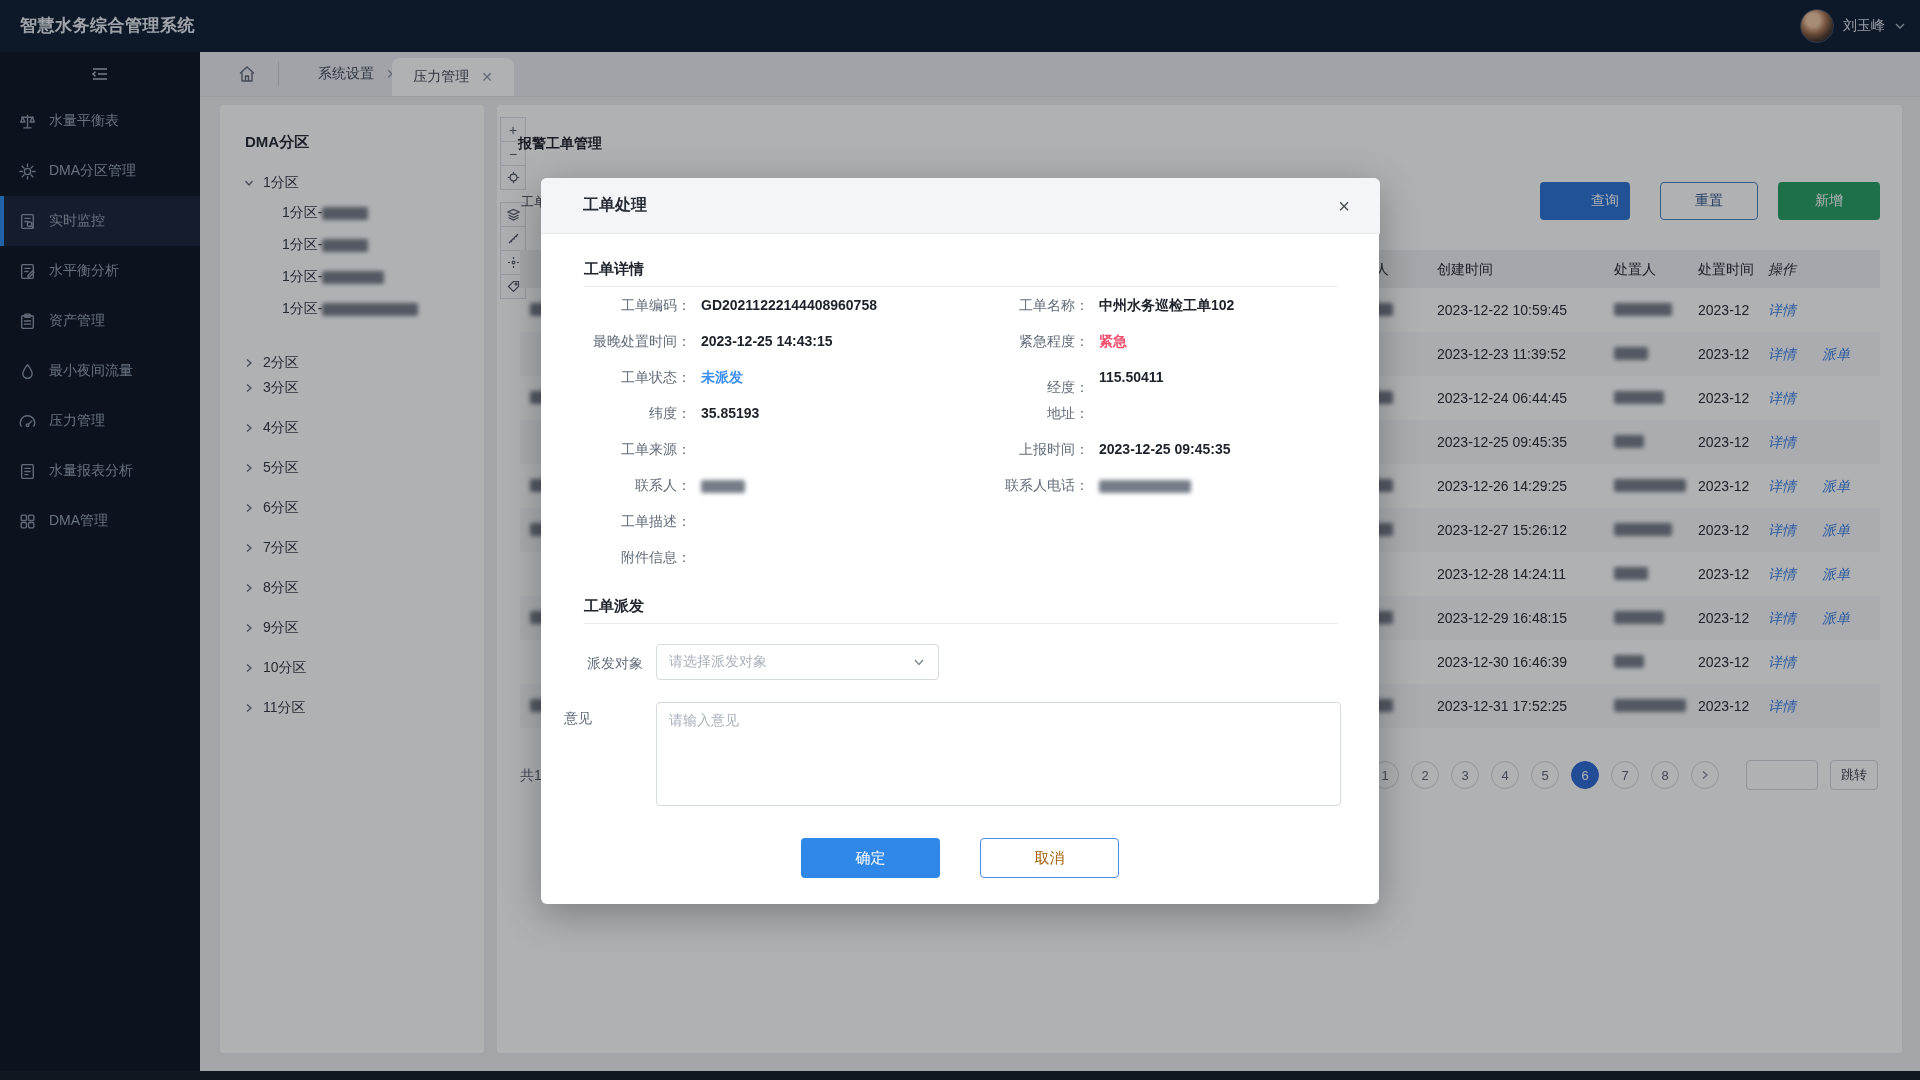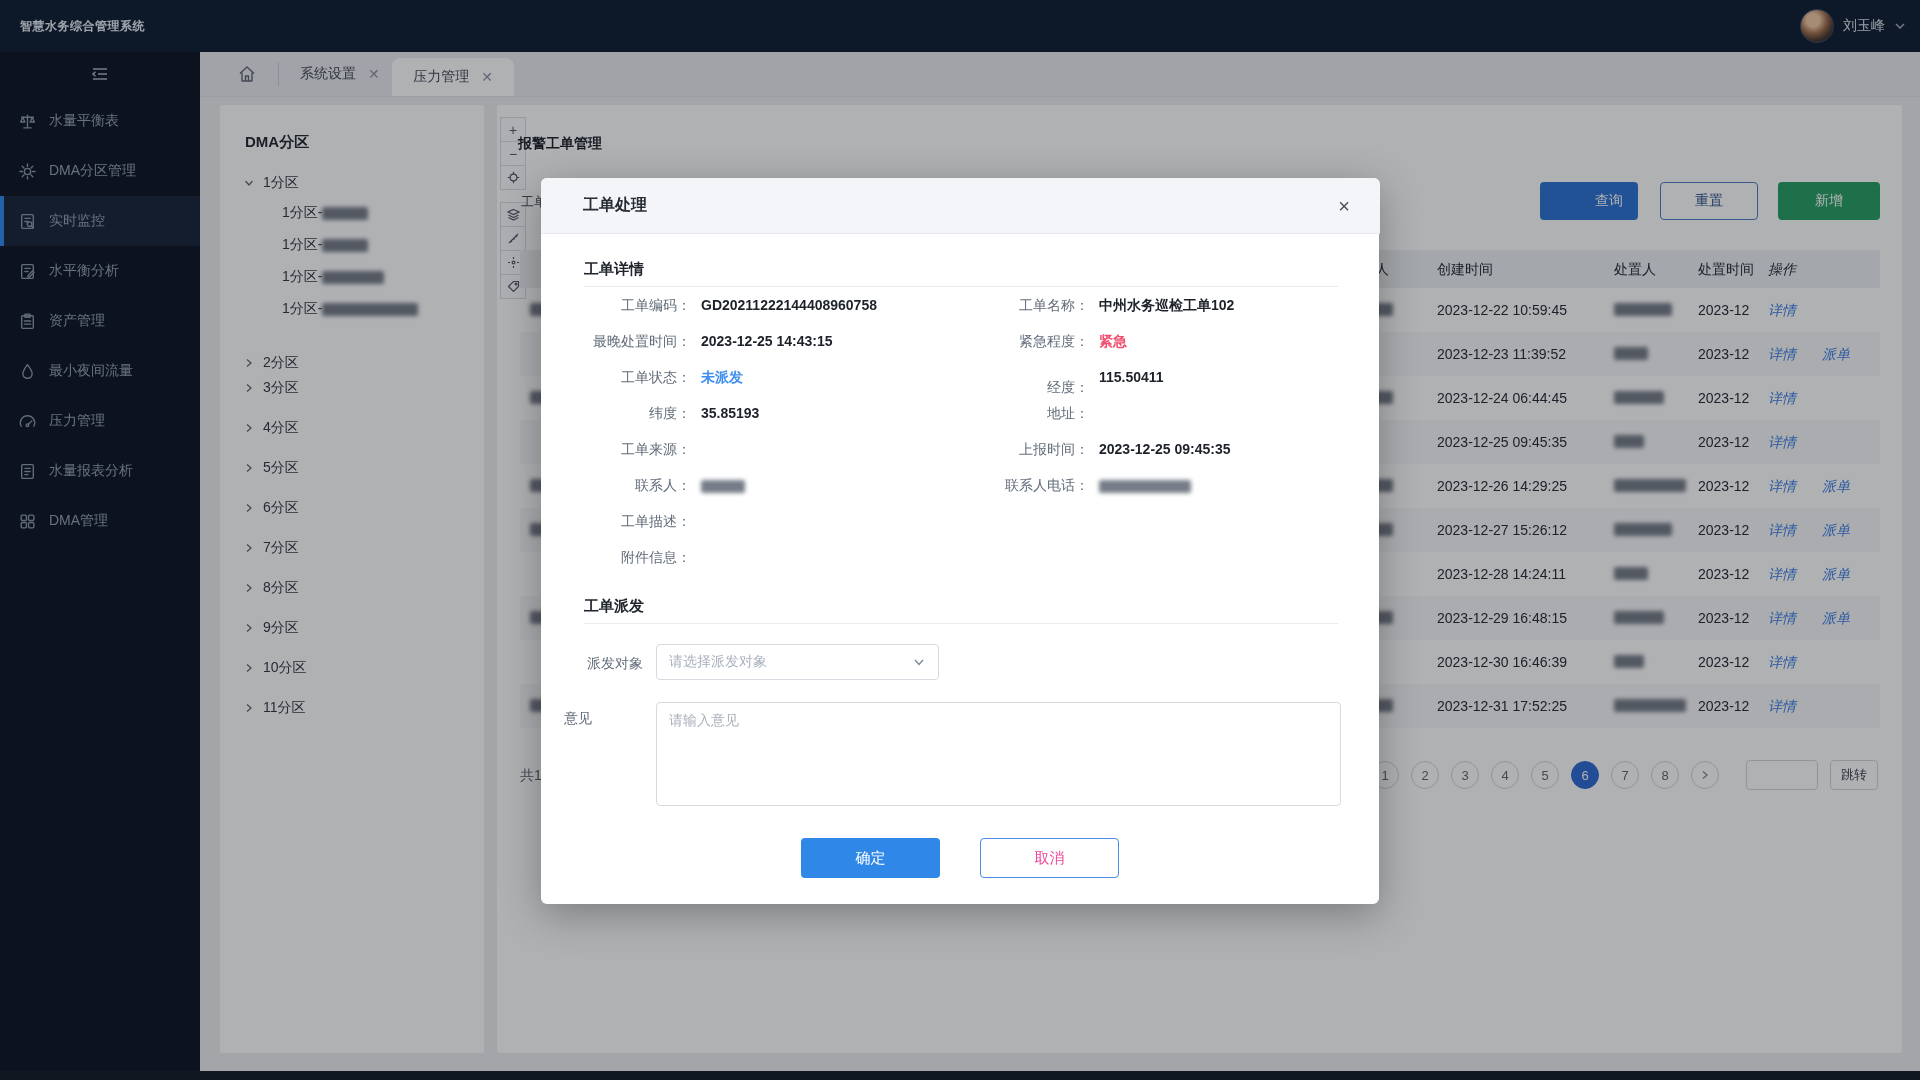--- a/index.html
+++ b/index.html
@@ -2,21 +2,21 @@
 <html><head>
 <meta charset="utf-8">
 <style>
   html,body{margin:0;padding:0;background:#2a2e35;}
   .stage{position:relative;width:1920px;height:1080px;overflow:hidden;background:#eceef1;
          font-family:"Liberation Sans","DejaVu Sans",sans-serif;font-size:14px;color:#2b313c;}
   svg{display:block;}
 
   
   .topbar{position:absolute;left:0;top:0;width:1920px;height:52px;background:#101f33;}
-  .app-title{position:absolute;left:20px;top:0;height:52px;line-height:52px;color:#e9edf4;font-size:12px;font-weight:700;letter-spacing:.5px;}
+  .app-title{position:absolute;left:20px;top:0;height:52px;line-height:52px;color:#e9edf4;font-size:17px;font-weight:700;letter-spacing:.5px;}
   .userbox{position:absolute;right:14px;top:0;height:52px;display:flex;align-items:center;gap:9px;cursor:pointer;}
   .avatar{width:32px;height:32px;border-radius:50%;border:1px solid #3a4c66;
           background:radial-gradient(circle at 38% 32%,#f0c8a4 22%,#a37050 45%,#4a3a30 68%,#1d1f2c 100%);}
   .username{color:#dfe5ee;font-size:14px;}
 
   
   .sidebar{position:absolute;left:0;top:52px;width:200px;height:1028px;background:#0e1726;}
   .collapse-strip{position:absolute;left:0;top:0;width:200px;height:44px;display:flex;align-items:center;justify-content:center;cursor:pointer;}
   .menu{position:absolute;left:0;top:44px;width:200px;}
   .menu-item{position:relative;height:50px;display:flex;align-items:center;gap:12px;padding-left:18px;cursor:pointer;color:#96a1b2;}
@@ -24,21 +24,21 @@
   .menu-item .lbl{font-size:14px;}
   .mi-icon{width:19px;height:19px;flex:0 0 19px;}
   .mi-icon svg{stroke:#8e99ab;fill:none;stroke-width:1.3;stroke-linecap:round;stroke-linejoin:round;}
 
   
   .tabbar{position:absolute;left:200px;top:52px;width:1720px;height:44px;background:#e9ebef;border-bottom:1px solid #dfe2e7;}
   .home-btn{position:absolute;left:36px;top:11px;width:22px;height:22px;cursor:pointer;}
   .tab-divider{position:absolute;left:78px;top:10px;width:1px;height:24px;background:#c7ccd4;}
   .tab{position:absolute;top:0;height:44px;display:flex;align-items:center;gap:12px;color:#454d5b;font-size:14px;cursor:pointer;}
   .tab .x{color:#8b94a3;font-size:14px;line-height:1;}
-  .tab1{left:100px;}
+  .tab1{left:118px;}
   .tab-active{left:192px;top:6px;height:38px;width:122px;background:#ffffff;border-radius:8px 8px 0 0;justify-content:center;}
 
   
   .tree-panel{position:absolute;left:220px;top:105px;width:264px;height:948px;background:#ffffff;border-radius:3px;}
   .work-panel{position:absolute;left:497px;top:105px;width:1405px;height:948px;background:#ffffff;border-radius:3px;}
   .bottom-strip{position:absolute;left:0;top:1071px;width:1920px;height:9px;background:#151c28;}
 
   .tree-title{position:absolute;left:25px;top:28px;font-size:15px;font-weight:700;color:#242a34;}
   .tree-row{position:absolute;left:0;width:264px;height:30px;display:flex;align-items:center;cursor:pointer;color:#333a46;font-size:14px;}
   .tree-row .chev{width:12px;height:12px;margin:0 8px 0 23px;}
@@ -48,21 +48,21 @@
   
   .map-strip{position:absolute;left:3px;top:13px;width:24px;}
   .map-btn{width:24px;height:23px;background:#fdfdfe;border:1px solid #d9dce2;margin-top:-1px;
            display:flex;align-items:center;justify-content:center;color:#525a68;font-size:14px;cursor:pointer;}
   .map-btn svg{stroke:#525a68;fill:none;stroke-width:1.2;}
   .map-gap{height:13px;}
 
   .page-title{position:absolute;left:21px;top:30px;font-size:14px;font-weight:700;color:#1f242d;}
   .form-label-partial{position:absolute;left:24px;top:88px;font-size:13px;color:#4c5360;}
   .btn{position:absolute;height:38px;border-radius:4px;font-size:14px;display:flex;align-items:center;justify-content:center;cursor:pointer;box-sizing:border-box;}
-  .btn-query{left:1043px;top:77px;width:98px;background:#2f74d4;color:#fff;padding-left:40px;}
+  .btn-query{left:1043px;top:77px;width:90px;background:#2f74d4;color:#fff;padding-left:40px;}
   .btn-reset{left:1163px;top:77px;width:98px;background:#fff;border:1px solid #4d7cc0;color:#33568c;}
   .btn-add{left:1281px;top:77px;width:102px;background:#27a064;color:#fff;}
 
   
   .wtable{position:absolute;left:23px;top:145px;width:1360px;}
   .trow{display:flex;height:44px;line-height:44px;}
   .trow.head{height:38px;line-height:38px;background:#eef0f3;color:#5a6375;font-weight:500;}
   .trow.even{background:#f7f8fa;}
   .c1{width:310px;} .c2{width:270px;} .c3{width:245px;} .c4{width:90px;}
   .c5{width:177px;} .c6{width:84px;} .c7{width:70px;overflow:hidden;white-space:nowrap;} .c8{width:114px;font-style:italic;}
@@ -98,21 +98,21 @@
   .f-val.blue{color:#3b8ef0;font-weight:600;}
   .sel{position:absolute;left:115px;top:466px;width:283px;height:36px;border:1px solid #d6dae1;border-radius:4px;box-sizing:border-box;
        display:flex;align-items:center;cursor:pointer;background:#fff;}
   .sel .ph{margin-left:12px;color:#aab1bc;flex:1;}
   .sel .chev{margin-right:12px;}
   .ta{position:absolute;left:115px;top:524px;width:685px;height:104px;border:1px solid #d6dae1;border-radius:4px;box-sizing:border-box;
       resize:none;padding:9px 12px;font-family:inherit;font-size:14px;color:#333;}
   .ta::placeholder{color:#aab1bc;}
   .m-btn{position:absolute;top:660px;width:139px;height:40px;border-radius:4px;font-size:15px;display:flex;align-items:center;justify-content:center;cursor:pointer;box-sizing:border-box;}
   .m-ok{left:260px;background:#2f87e8;color:#fff;}
-  .m-cancel{left:439px;background:#fff;border:1px solid #4c8be8;color:#ec4899;}
+  .m-cancel{left:439px;background:#fff;border:1px solid #4c8be8;color:#a16207;}
 </style>
 </head>
 <body>
 
 <div class="stage">
 
   <div class="topbar">
     <div class="app-title">智慧水务综合管理系统</div>
     <div class="userbox">
       <div class="avatar"></div>

